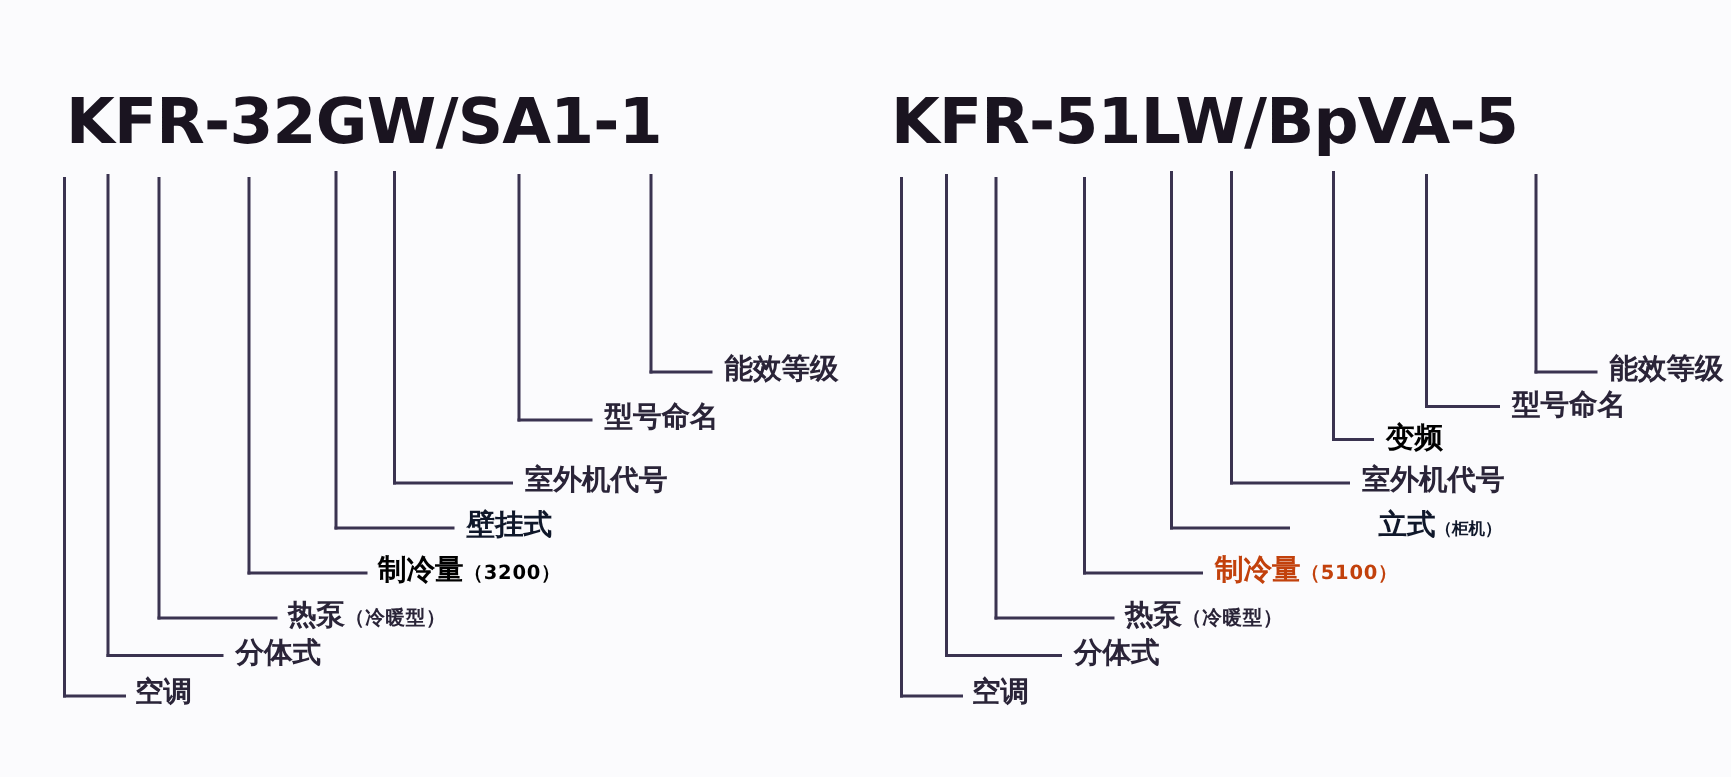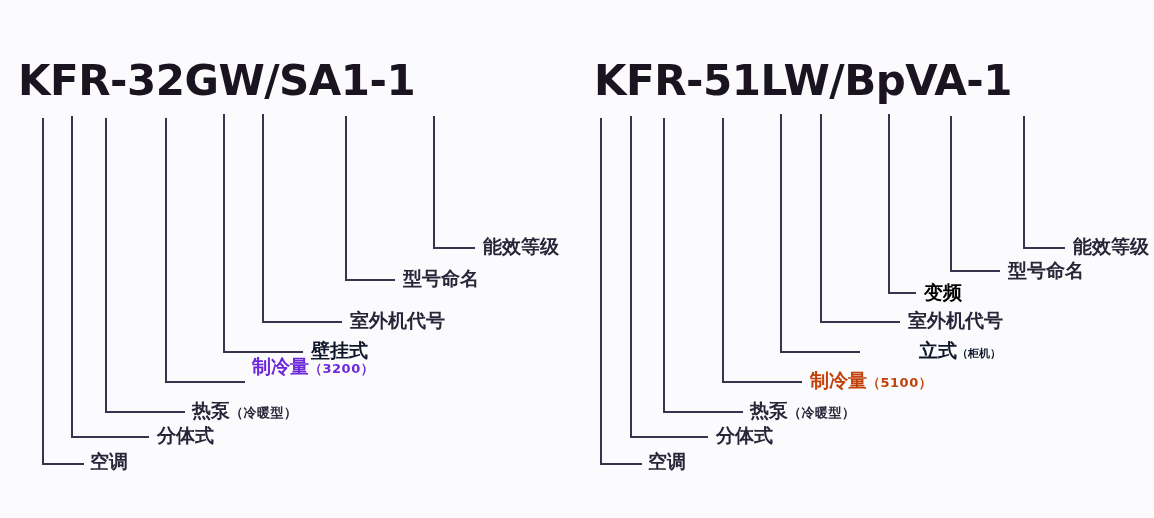--- a/index.html
+++ b/index.html
@@ -17,21 +17,21 @@
   }
   .model-title {
     position: absolute;
     font-weight: bold;
     font-size: 42px;
     letter-spacing: -0.5px;
     color: #1a1420;
     white-space: nowrap;
     font-family: "DejaVu Sans", "Liberation Sans", sans-serif;
   }
-  #title-left  { left: 18px;  top: 56px; }
+  #title-left  { left: 44px;  top: 56px; }
   #title-right { left: 594px; top: 56px; }
 
   
   .vline {
     position: absolute;
     width: 2px;
     background: #3a3350;
   }
   .hline {
     position: absolute;
@@ -84,37 +84,37 @@
 
   <div class="label" style="left: 90px; top: 452px; color: rgb(42, 36, 56);">
     <span>空调</span>
   </div>
   <div class="label" style="left: 157px; top: 426px; color: rgb(42, 36, 56);">
     <span>分体式</span>
   </div>
   <div class="label" style="left: 192px; top: 401px; color: rgb(42, 36, 56);">
     <span>热泵</span><span class="paren">（冷暖型）</span>
   </div>
-  <div class="label" style="left: 252px; top: 357px; color: #6d28d9;">
+  <div class="label" style="left: 252px; top: 371px; color: #000000;">
     <span>制冷量</span><span class="paren">（3200）</span>
   </div>
   <div class="label" style="left: 311px; top: 341px; color: #0f172a;">
     <span>壁挂式</span>
   </div>
   <div class="label" style="left: 350px; top: 311px; color: rgb(42, 36, 56);">
     <span>室外机代号</span>
   </div>
   <div class="label" style="left: 403px; top: 269px; color: rgb(42, 36, 56);">
     <span>型号命名</span>
   </div>
   <div class="label" style="left: 483px; top: 237px; color: rgb(42, 36, 56);">
     <span>能效等级</span>
   </div>
 
-  <div class="model-title" id="title-right">KFR-51LW/BpVA-1</div>
+  <div class="model-title" id="title-right">KFR-51LW/BpVA-5</div>
 
   <div class="vline" style="left: 600px; top: 118px; height: 347px; background: rgb(58, 51, 80);"></div>
   <div class="vline" style="left: 630px; top: 116px; height: 322px; background: rgb(58, 51, 80);"></div>
   <div class="vline" style="left: 663px; top: 118px; height: 295px; background: rgb(58, 51, 80);"></div>
   <div class="vline" style="left: 722px; top: 118px; height: 265px; background: rgb(58, 51, 80);"></div>
   <div class="vline" style="left: 780px; top: 114px; height: 239px; background: rgb(58, 51, 80);"></div>
   <div class="vline" style="left: 820px; top: 114px; height: 209px; background: rgb(58, 51, 80);"></div>
   <div class="vline" style="left: 888px; top: 114px; height: 180px; background: rgb(58, 51, 80);"></div>
   <div class="vline" style="left: 950px; top: 116px; height: 156px; background: rgb(58, 51, 80);"></div>
   <div class="vline" style="left: 1023px; top: 116px; height: 133px; background: rgb(58, 51, 80);"></div>

